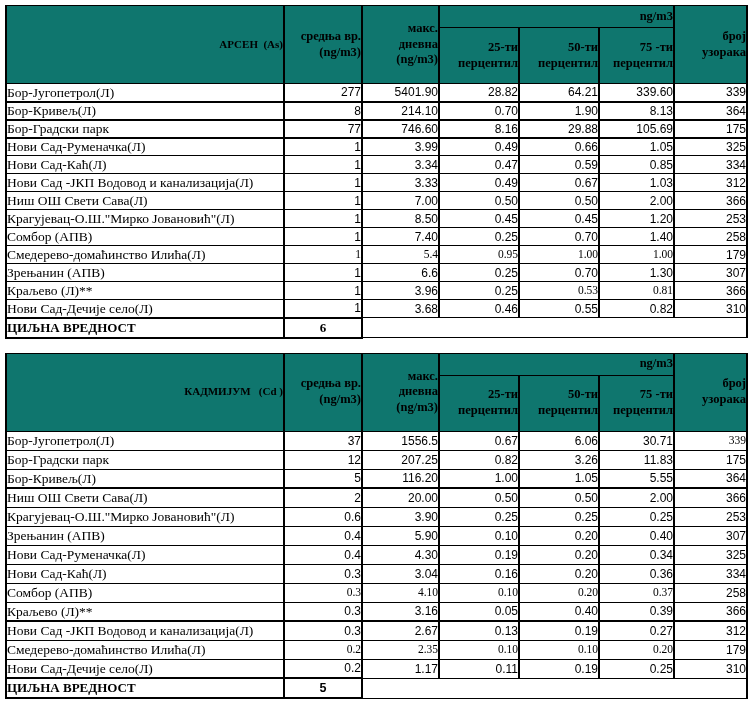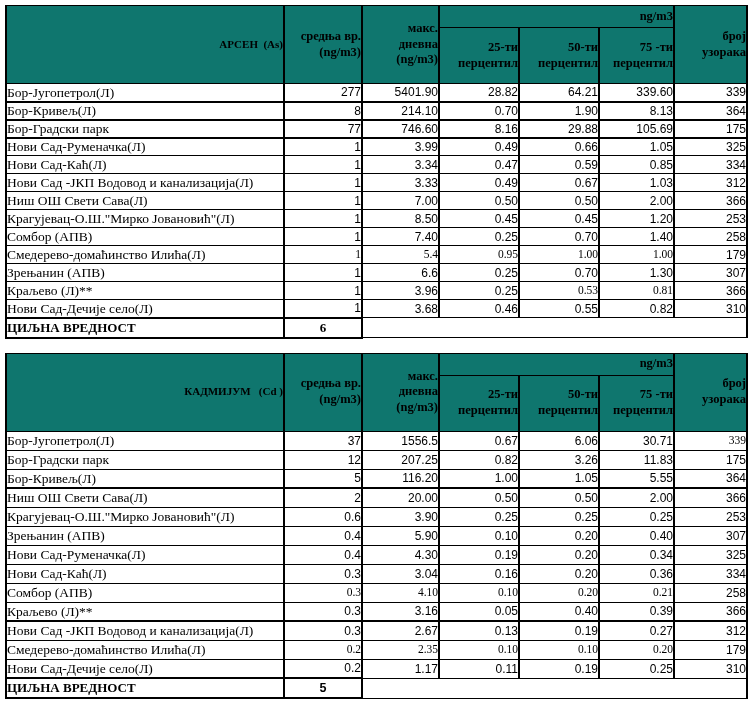--- a/index.html
+++ b/index.html
@@ -356,21 +356,21 @@
     <td class="num">0.20</td>
     <td class="num">0.36</td>
     <td class="num">334</td>
   </tr>
       <tr class="data-row">
     <td class="name-cell">Сомбор (АПВ)</td>
     <td class="num serif-num">0.3</td>
     <td class="num serif-num">4.10</td>
     <td class="num serif-num">0.10</td>
     <td class="num serif-num">0.20</td>
-    <td class="num serif-num">0.21</td>
+    <td class="num serif-num">0.37</td>
     <td class="num">258</td>
   </tr>
       <tr class="data-row thick-below">
     <td class="name-cell">Краљево (Л)**</td>
     <td class="num">0.3</td>
     <td class="num">3.16</td>
     <td class="num">0.05</td>
     <td class="num">0.40</td>
     <td class="num">0.39</td>
     <td class="num">366</td>

